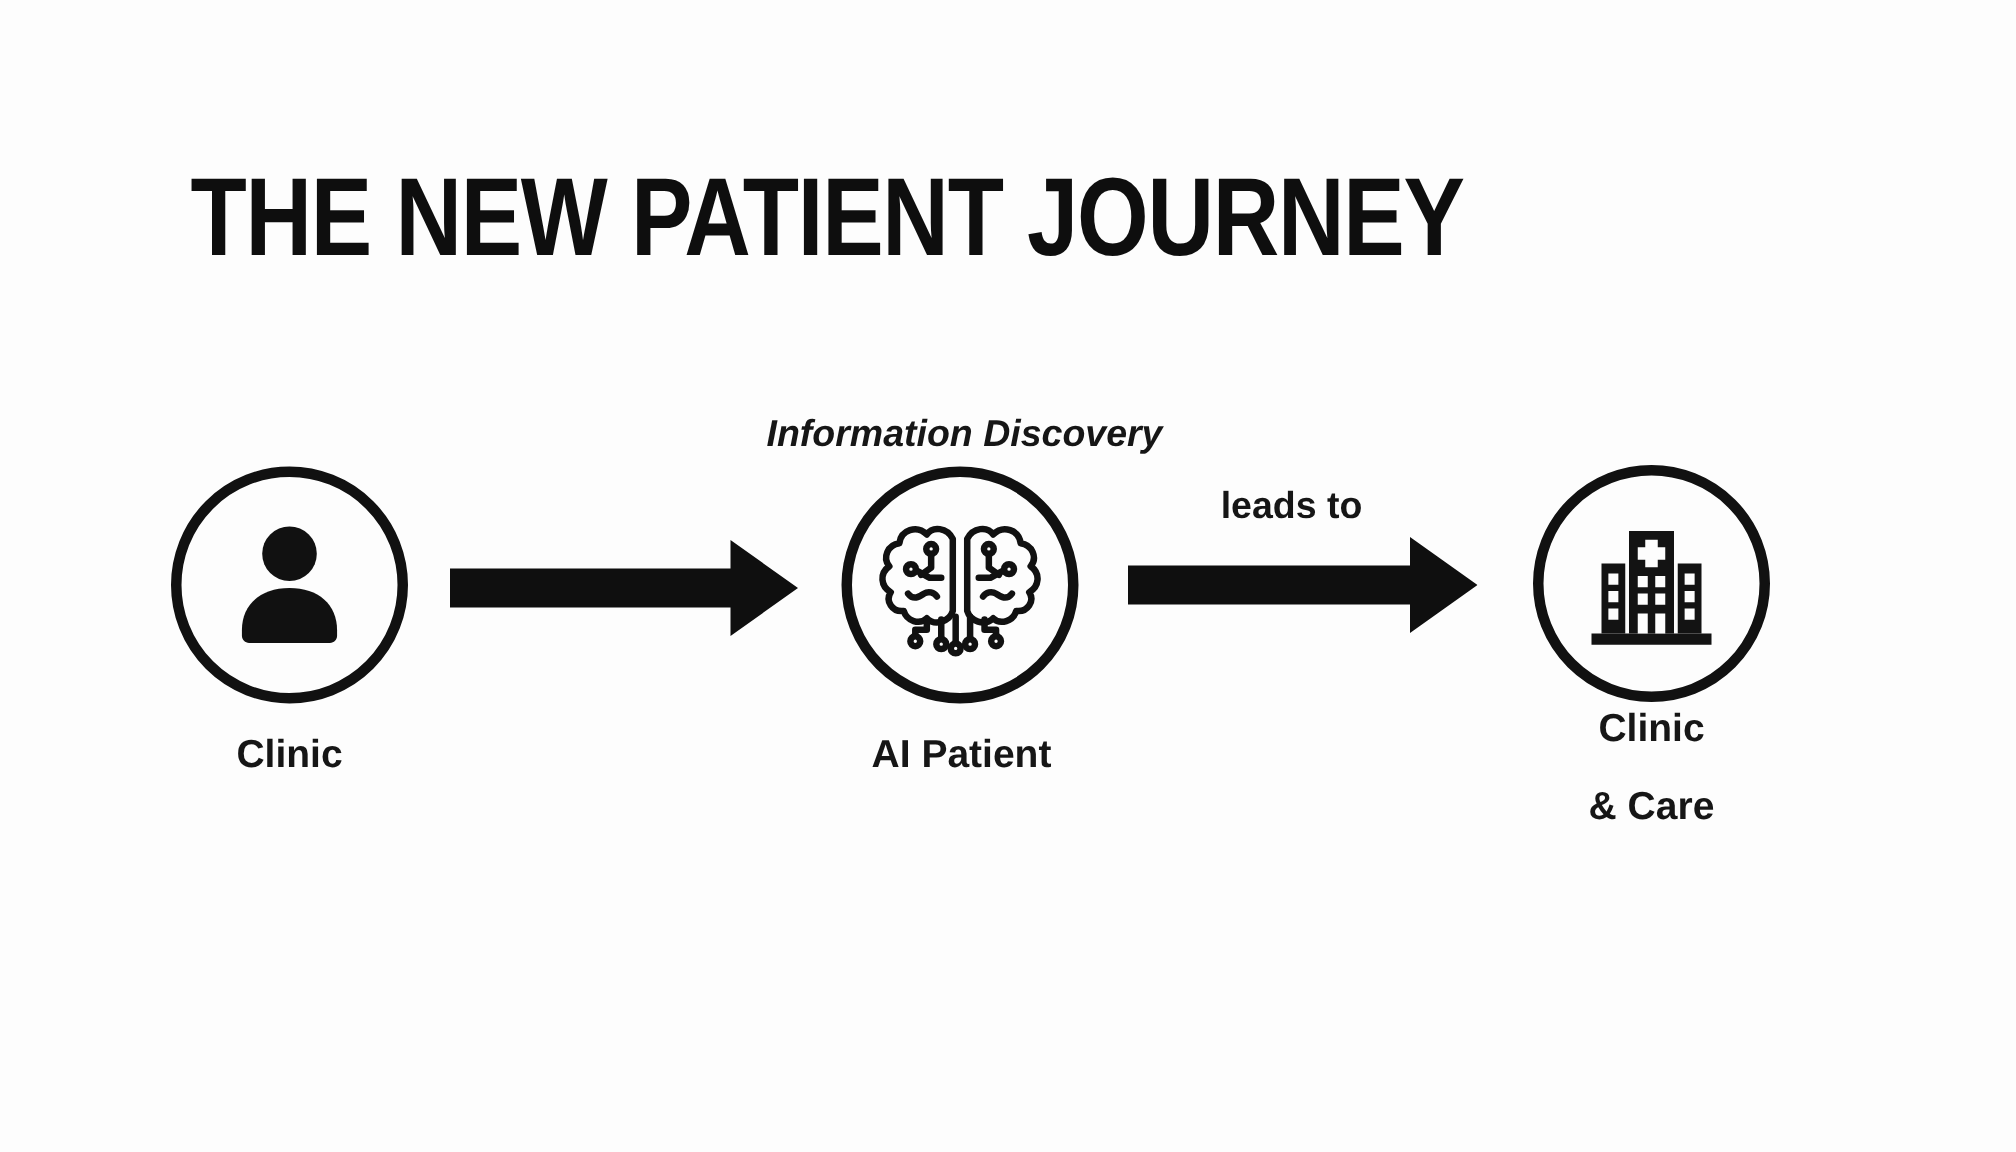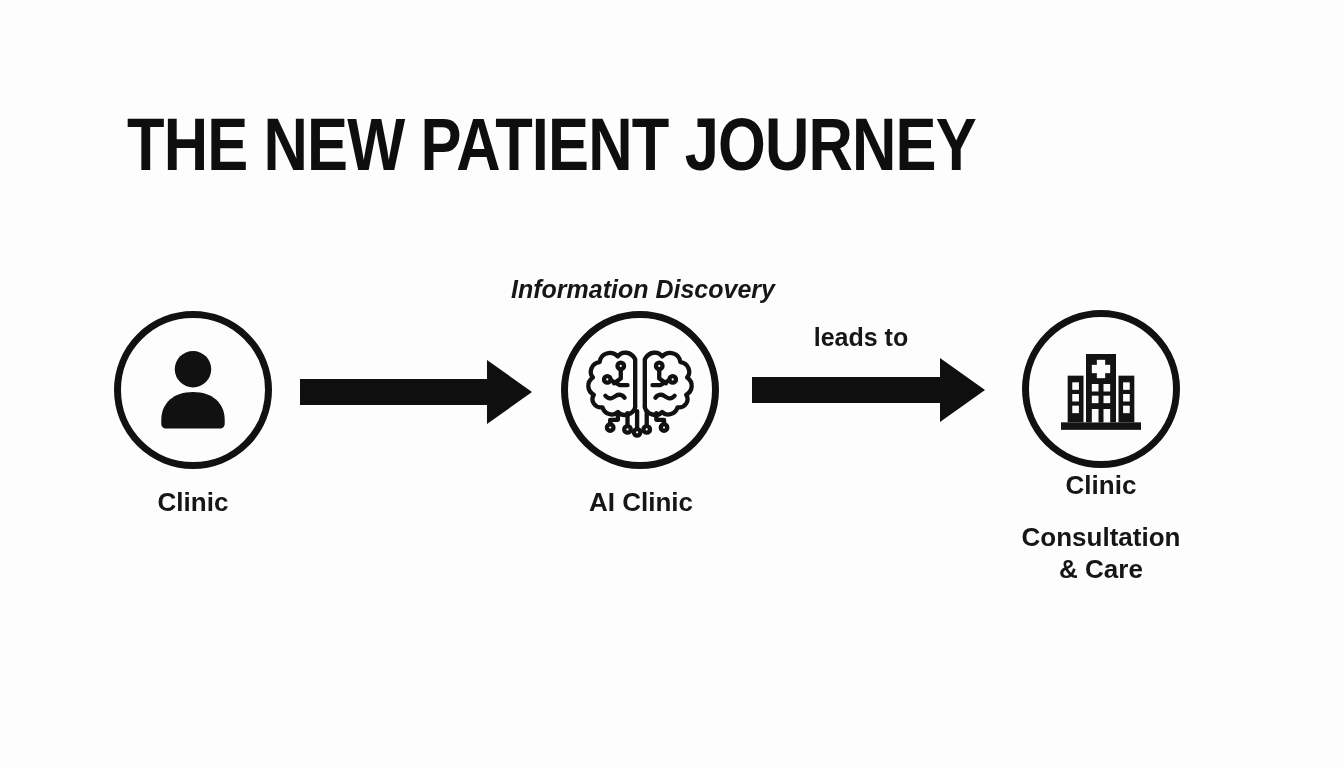--- a/index.html
+++ b/index.html
@@ -106,21 +106,21 @@
           <path d="M57 74 v18"></path>
             <circle cx="57" cy="96" r="3.4"></circle>
           <path d="M67 74 v15"></path>
             <circle cx="67" cy="93" r="3.4"></circle>
           <path d="M77 76 v7 h8 v4"></path>
             <circle cx="85" cy="91" r="3.4"></circle>
         </g>
       </svg>
     </span>
   </div>
-  <div class="label label-ai">AI Clinic</div>
+  <div class="label label-ai">AI Patient</div>
 
   <div class="label label-leadsto">leads to</div>
   <div class="arrow arrow-2">
     <svg class="icon-svg" width="233" height="64" viewBox="0 0 233 64">
       <polygon points="0,19 188,19 188,0 233,32 188,64 188,45 0,45" fill="#0f0f0f"></polygon>
     </svg>
   </div>
 
   <div class="node-circle circle-clinic">
     <span>
@@ -145,17 +145,16 @@
           <rect x="25.5" y="80" width="8" height="9"></rect>
           <rect x="86.5" y="52" width="8" height="9"></rect>
           <rect x="86.5" y="66" width="8" height="9"></rect>
           <rect x="86.5" y="80" width="8" height="9"></rect>
         </g>
       </svg>
     </span>
   </div>
   <div class="label label-clinic">Clinic</div>
   <div class="label label-clinic2">
-    <div>Consultation</div>
     <div>&amp; Care</div>
   </div>
 
 </div>
 
 </body></html>

